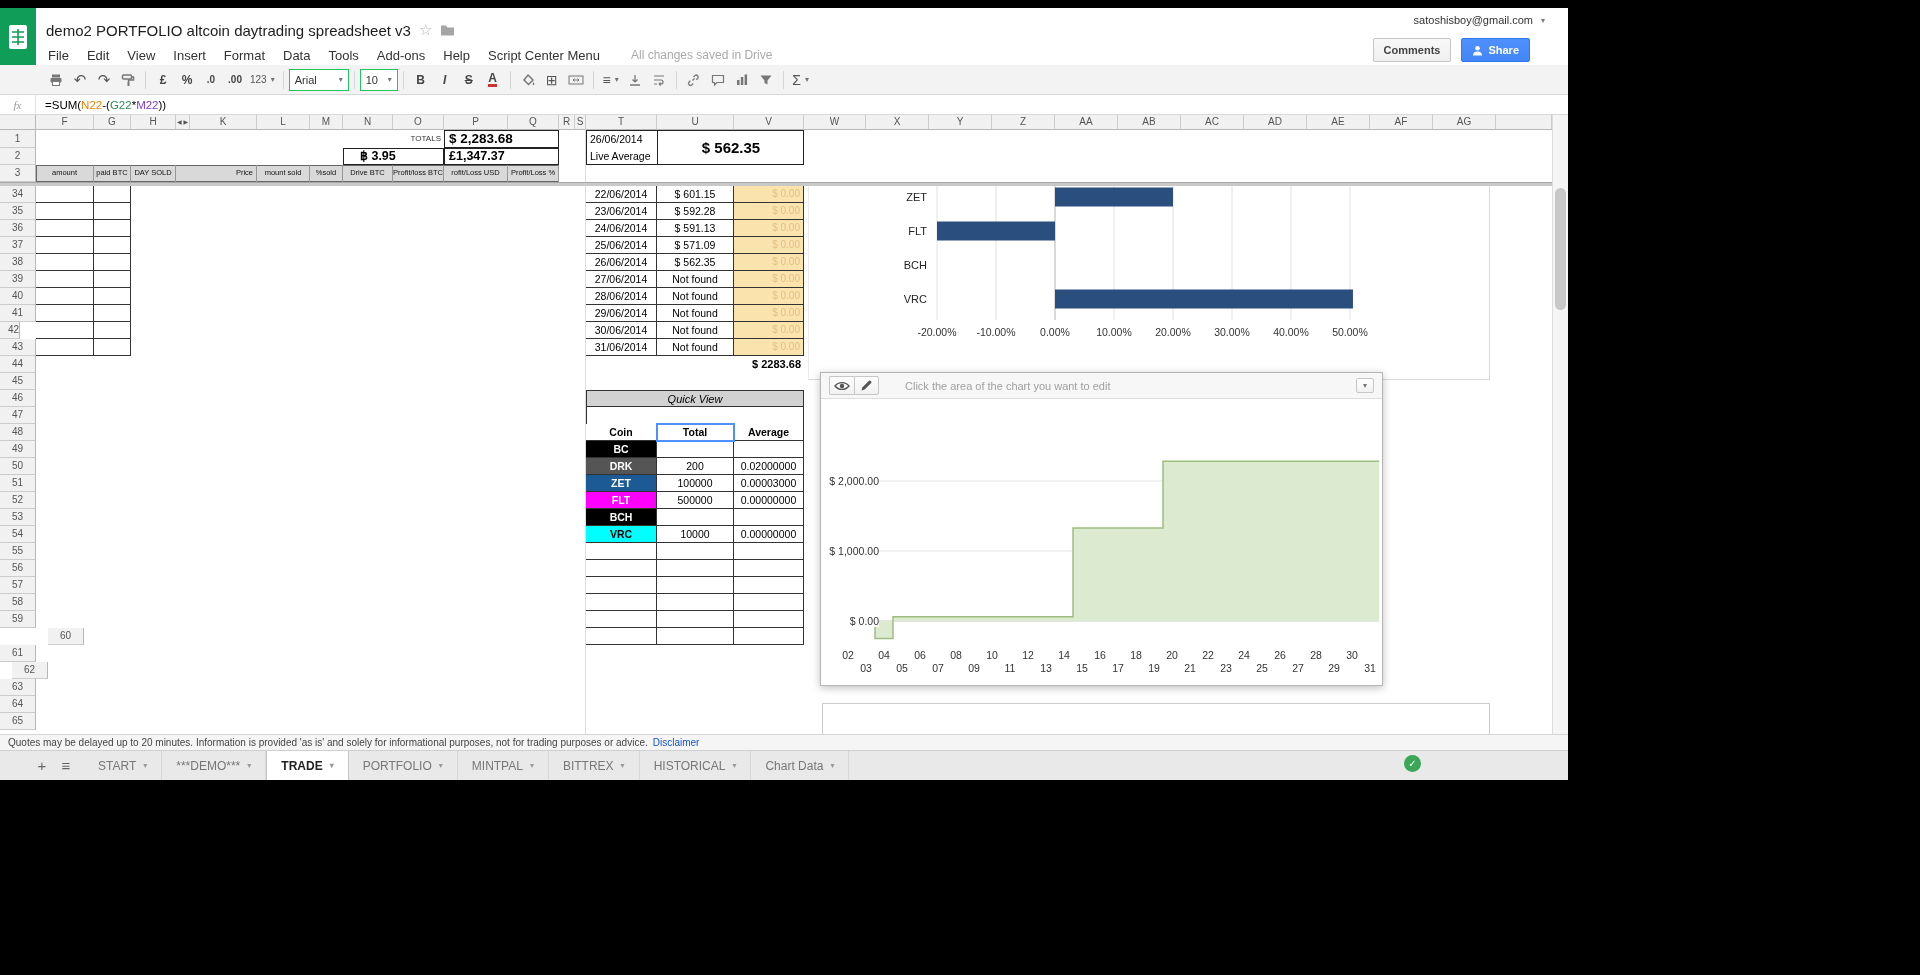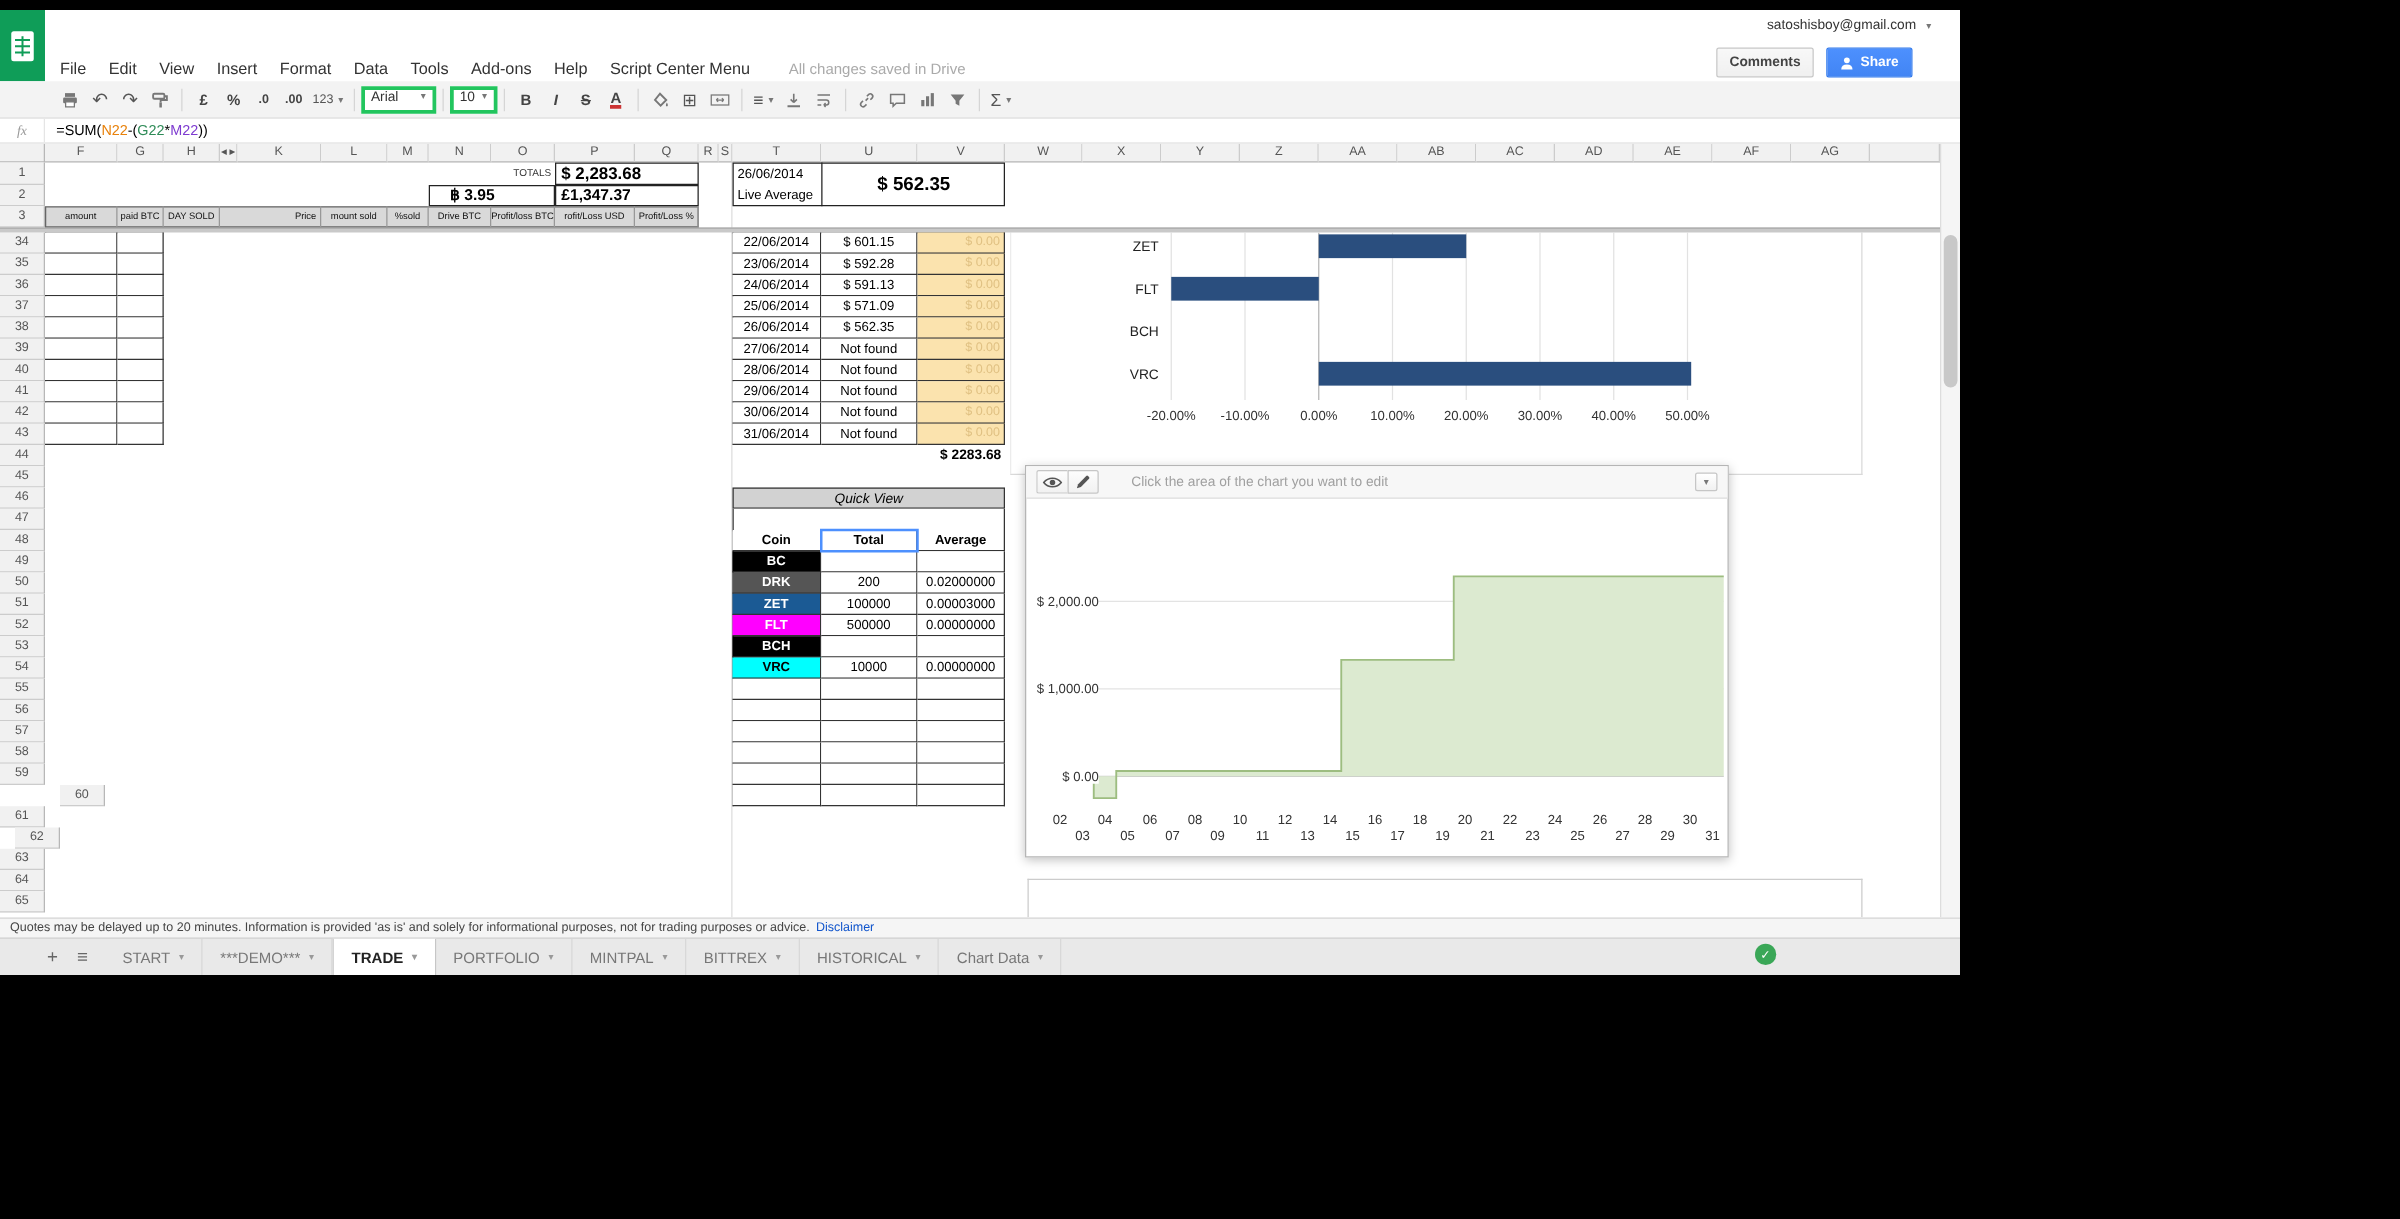--- a/index.html
+++ b/index.html
@@ -25,21 +25,21 @@
   #share-btn{height:24px;padding:0 10px;font-size:11px;font-weight:bold;color:#fff;background:linear-gradient(#4d90fe,#4285f4);
     border:1px solid #3079ed;border-radius:2px;display:flex;align-items:center;gap:5px;cursor:pointer}
 
   
   #toolbar{position:absolute;left:0;top:57px;width:1568px;height:30px;background:#f3f3f3;border-bottom:1px solid #d9d9d9;
     display:flex;align-items:center;padding-left:44px}
   .titem{min-width:24px;height:22px;display:flex;align-items:center;justify-content:center;border-radius:2px;color:#555;
     font-size:12px;cursor:pointer;padding:0 3px;white-space:nowrap}
   .titem.small{font-size:10px}
   .tsep{width:1px;height:18px;background:#d5d5d5;margin:0 5px}
-  .tbox{border:3px solid #22c55e;background:#fff;height:22px;display:flex;justify-content:space-between;
+  .tbox{border:1px solid #22c55e;background:#fff;height:22px;display:flex;align-items:center;justify-content:space-between;
     padding:0 5px;font-size:11px;color:#333;cursor:pointer}
   .caret{font-size:8px;color:#777;margin-left:4px}
   .bicon{font-weight:bold;color:#444}
   .strike{text-decoration:line-through}
   .aletter{font-weight:bold;color:#444;border-bottom:3px solid #cc3333;line-height:11px;display:inline-block}
 
   
   #formula-bar{position:absolute;left:0;top:87px;width:1568px;height:20px;background:#fff;border-bottom:1px solid #d9d9d9;
     display:flex;align-items:center}
   #fx{font-size:11px;font-style:italic;font-family:"Liberation Serif",serif;color:#999;width:36px;text-align:center;
@@ -123,20 +123,29 @@
 
   <div id="logo">
     <svg width="20" height="26" viewBox="0 0 20 26">
       <rect x="1" y="1" width="18" height="24" rx="2" fill="#fff"></rect>
       <g stroke="#0f9d58" stroke-width="1.6" fill="none">
         <path d="M4 8 h12 M4 13 h12 M4 18 h12 M10 5 v16"></path>
       </g>
     </svg>
   </div>
 
+  <div id="titlebar">
+    <span id="doc-title">demo2 PORTFOLIO altcoin daytrading spreadsheet v3</span>
+    <span id="star">☆</span>
+    <span id="folder">
+      <svg width="15" height="12" viewBox="0 0 15 12">
+        <path d="M1 1.5 h5 l1.5 2 H14 v8 H1 z" fill="#a5a5a5"></path>
+      </svg>
+    </span>
+  </div>
 
   <div id="account">
     <span>satoshisboy@gmail.com</span>
     <span class="caret">▾</span>
   </div>
 
   <div id="menubar">
     <div id="menu-items"><span class="menu-item">File</span><span class="menu-item">Edit</span><span class="menu-item">View</span><span class="menu-item">Insert</span><span class="menu-item">Format</span><span class="menu-item">Data</span><span class="menu-item">Tools</span><span class="menu-item">Add-ons</span><span class="menu-item">Help</span><span class="menu-item">Script Center Menu</span></div>
     <span id="save-status">All changes saved in Drive</span>
   </div>
@@ -421,21 +430,21 @@
       <div class="rowhdr" style="left: 0px; top: 33px; width: 36px; height: 17px; line-height: 16px;">2</div>
       <div class="rowhdr" style="left: 0px; top: 50px; width: 36px; height: 17px; line-height: 16px;">3</div>
       <div class="rowhdr" style="left: 0px; top: 71px; width: 36px; height: 17px; line-height: 16px;">34</div>
       <div class="rowhdr" style="left: 0px; top: 88px; width: 36px; height: 17px; line-height: 16px;">35</div>
       <div class="rowhdr" style="left: 0px; top: 105px; width: 36px; height: 17px; line-height: 16px;">36</div>
       <div class="rowhdr" style="left: 0px; top: 122px; width: 36px; height: 17px; line-height: 16px;">37</div>
       <div class="rowhdr" style="left: 0px; top: 139px; width: 36px; height: 17px; line-height: 16px;">38</div>
       <div class="rowhdr" style="left: 0px; top: 156px; width: 36px; height: 17px; line-height: 16px;">39</div>
       <div class="rowhdr" style="left: 0px; top: 173px; width: 36px; height: 17px; line-height: 16px;">40</div>
       <div class="rowhdr" style="left: 0px; top: 190px; width: 36px; height: 17px; line-height: 16px;">41</div>
-      <div class="rowhdr" style="left: 0px; top: 207px; width: 36px; height: 17px; line-height: 16px;">42</div>
+      <div class="rowhdr" style="left: 0px; top: 207px; width: 20px; height: 17px; line-height: 16px; text-align: right;">42</div>
       <div class="rowhdr" style="left: 0px; top: 224px; width: 36px; height: 17px; line-height: 16px;">43</div>
       <div class="rowhdr" style="left: 0px; top: 241px; width: 36px; height: 17px; line-height: 16px;">44</div>
       <div class="rowhdr" style="left: 0px; top: 258px; width: 36px; height: 17px; line-height: 16px;">45</div>
       <div class="rowhdr" style="left: 0px; top: 275px; width: 36px; height: 17px; line-height: 16px;">46</div>
       <div class="rowhdr" style="left: 0px; top: 292px; width: 36px; height: 17px; line-height: 16px;">47</div>
       <div class="rowhdr" style="left: 0px; top: 309px; width: 36px; height: 17px; line-height: 16px;">48</div>
       <div class="rowhdr" style="left: 0px; top: 326px; width: 36px; height: 17px; line-height: 16px;">49</div>
       <div class="rowhdr" style="left: 0px; top: 343px; width: 36px; height: 17px; line-height: 16px;">50</div>
       <div class="rowhdr" style="left: 0px; top: 360px; width: 36px; height: 17px; line-height: 16px;">51</div>
       <div class="rowhdr" style="left: 0px; top: 377px; width: 36px; height: 17px; line-height: 16px;">52</div>

